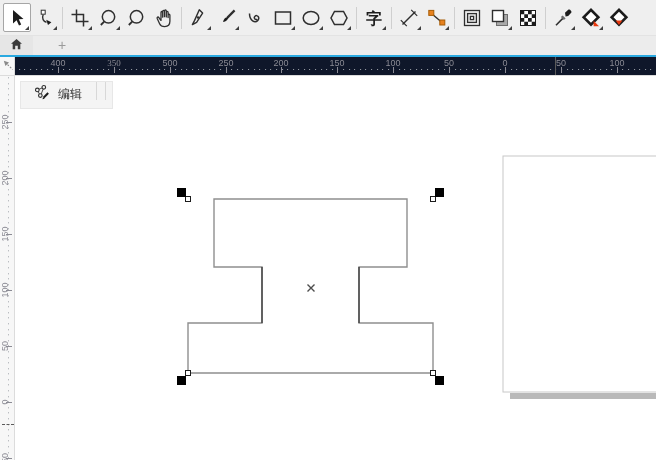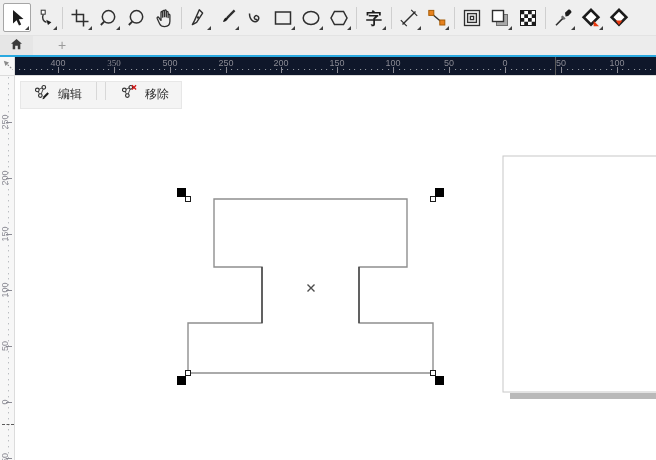--- a/index.html
+++ b/index.html
@@ -328,29 +328,13 @@
             <path d="M5.9 9.9 L7.5 12.7"></path>
             <path d="M9.5 12.7 L11.8 7"></path>
           </g>
           <path d="M12.2 17 L17.6 11.6" stroke="#1c1c1c" stroke-width="2.3" fill="none"></path>
           <path d="M11 18.9 l2.4 -0.6 -1.8 -1.8 z" fill="#1c1c1c"></path>
         </svg></span>
       <span>编辑</span>
     </button>
     <div class="ctx-sep"></div>
     <div class="ctx-sep"></div>
-    <button class="ctx-btn">
-      <span><svg width="19" height="19" viewBox="0 0 22 22" xmlns="http://www.w3.org/2000/svg">
-          <g fill="none" stroke="#2f2f2f" stroke-width="1.3">
-            <circle cx="5" cy="8" r="2.1"></circle>
-            <circle cx="12.5" cy="5" r="2.1"></circle>
-            <circle cx="8.5" cy="14.5" r="2.1"></circle>
-          </g>
-          <g stroke="#2f2f2f" stroke-width="1" fill="none">
-            <path d="M7 7.3 L10.6 5.7"></path>
-            <path d="M5.9 9.9 L7.5 12.7"></path>
-            <path d="M9.5 12.7 L11.8 7"></path>
-          </g>
-          <path d="M13.8 2.6 L18.6 7.4 M18.6 2.6 L13.8 7.4" stroke="#D11A1A" stroke-width="1.6" fill="none"></path>
-        </svg></span>
-      <span>移除</span>
-    </button>
   </div>
 
 </body></html>

